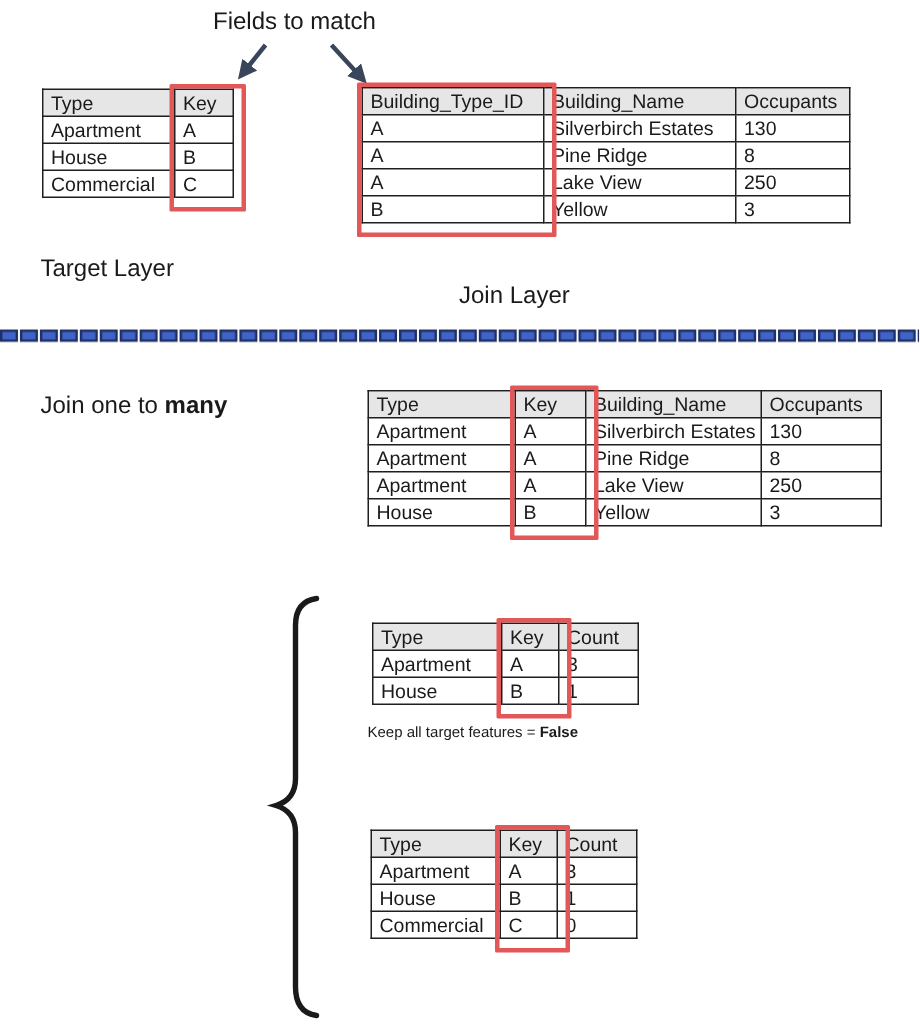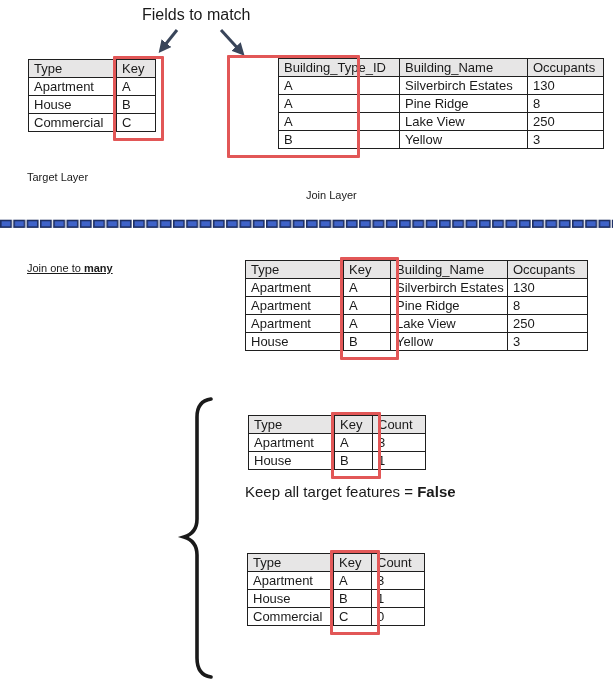--- a/index.html
+++ b/index.html
@@ -36,31 +36,31 @@
   .t-otm th:nth-child(1){width:92px}.t-otm th:nth-child(2){width:41px}.t-otm th:nth-child(3){width:111px}.t-otm th:nth-child(4){width:74px}
   .t-oto{width:177px}
   .t-oto th:nth-child(1){width:80px}.t-oto th:nth-child(2){width:32px}.t-oto th:nth-child(3){width:47px}
   
   .hl{position:absolute;border:3px solid var(--red);border-radius:1px;pointer-events:none;z-index:3;}
   .w-target .hl{left:85px;top:-3px;width:45px;height:calc(100% + 6px);}
   .w-join   .hl{left:-3px;top:-3px;width:127px;height:calc(100% + 6px);}
   .w-otm    .hl{left:95px;top:-3px;width:53px;height:calc(100% + 6px);}
   .w-otoA .hl,.w-otoB .hl{left:83px;top:-3px;width:44px;height:calc(100% + 6px);}
   
-  .lbl{position:absolute;font-size:11px;white-space:nowrap;}
-  .cap{position:absolute;font-size:15px;white-space:nowrap;}
+  .lbl{position:absolute;font-size:16px;white-space:nowrap;}
+  .cap{position:absolute;font-size:10px;white-space:nowrap;}
   .title{position:absolute;font-size:16px;white-space:nowrap;}
   
   #fields-title{left:142px;top:6px;text-align:center;}
   #target-wrap{left:28px;top:59px;}
-  #join-wrap{left:230px;top:58px;padding-left:48px;}
+  #join-wrap{left:241px;top:58px;}
   #target-label{left:27px;top:171px;}
   #join-label{left:306px;top:189px;}
   #divider{position:absolute;left:0;top:219px;}
-  #otm-label{left:27px;top:262px;text-decoration:underline;}
+  #otm-label{left:27px;top:262px;}
   #otm-wrap{left:245px;top:260px;}
   #oto-label{left:31px;top:528px;}
   #otoA-wrap{left:248px;top:415px;}
   #capA{left:245px;top:483px;}
   #otoB-wrap{left:247px;top:553px;}
   #capB{left:243px;top:641px;}
   #overlay{position:absolute;left:0;top:0;pointer-events:none;z-index:2;}
 </style>
 </head>
 <body>

